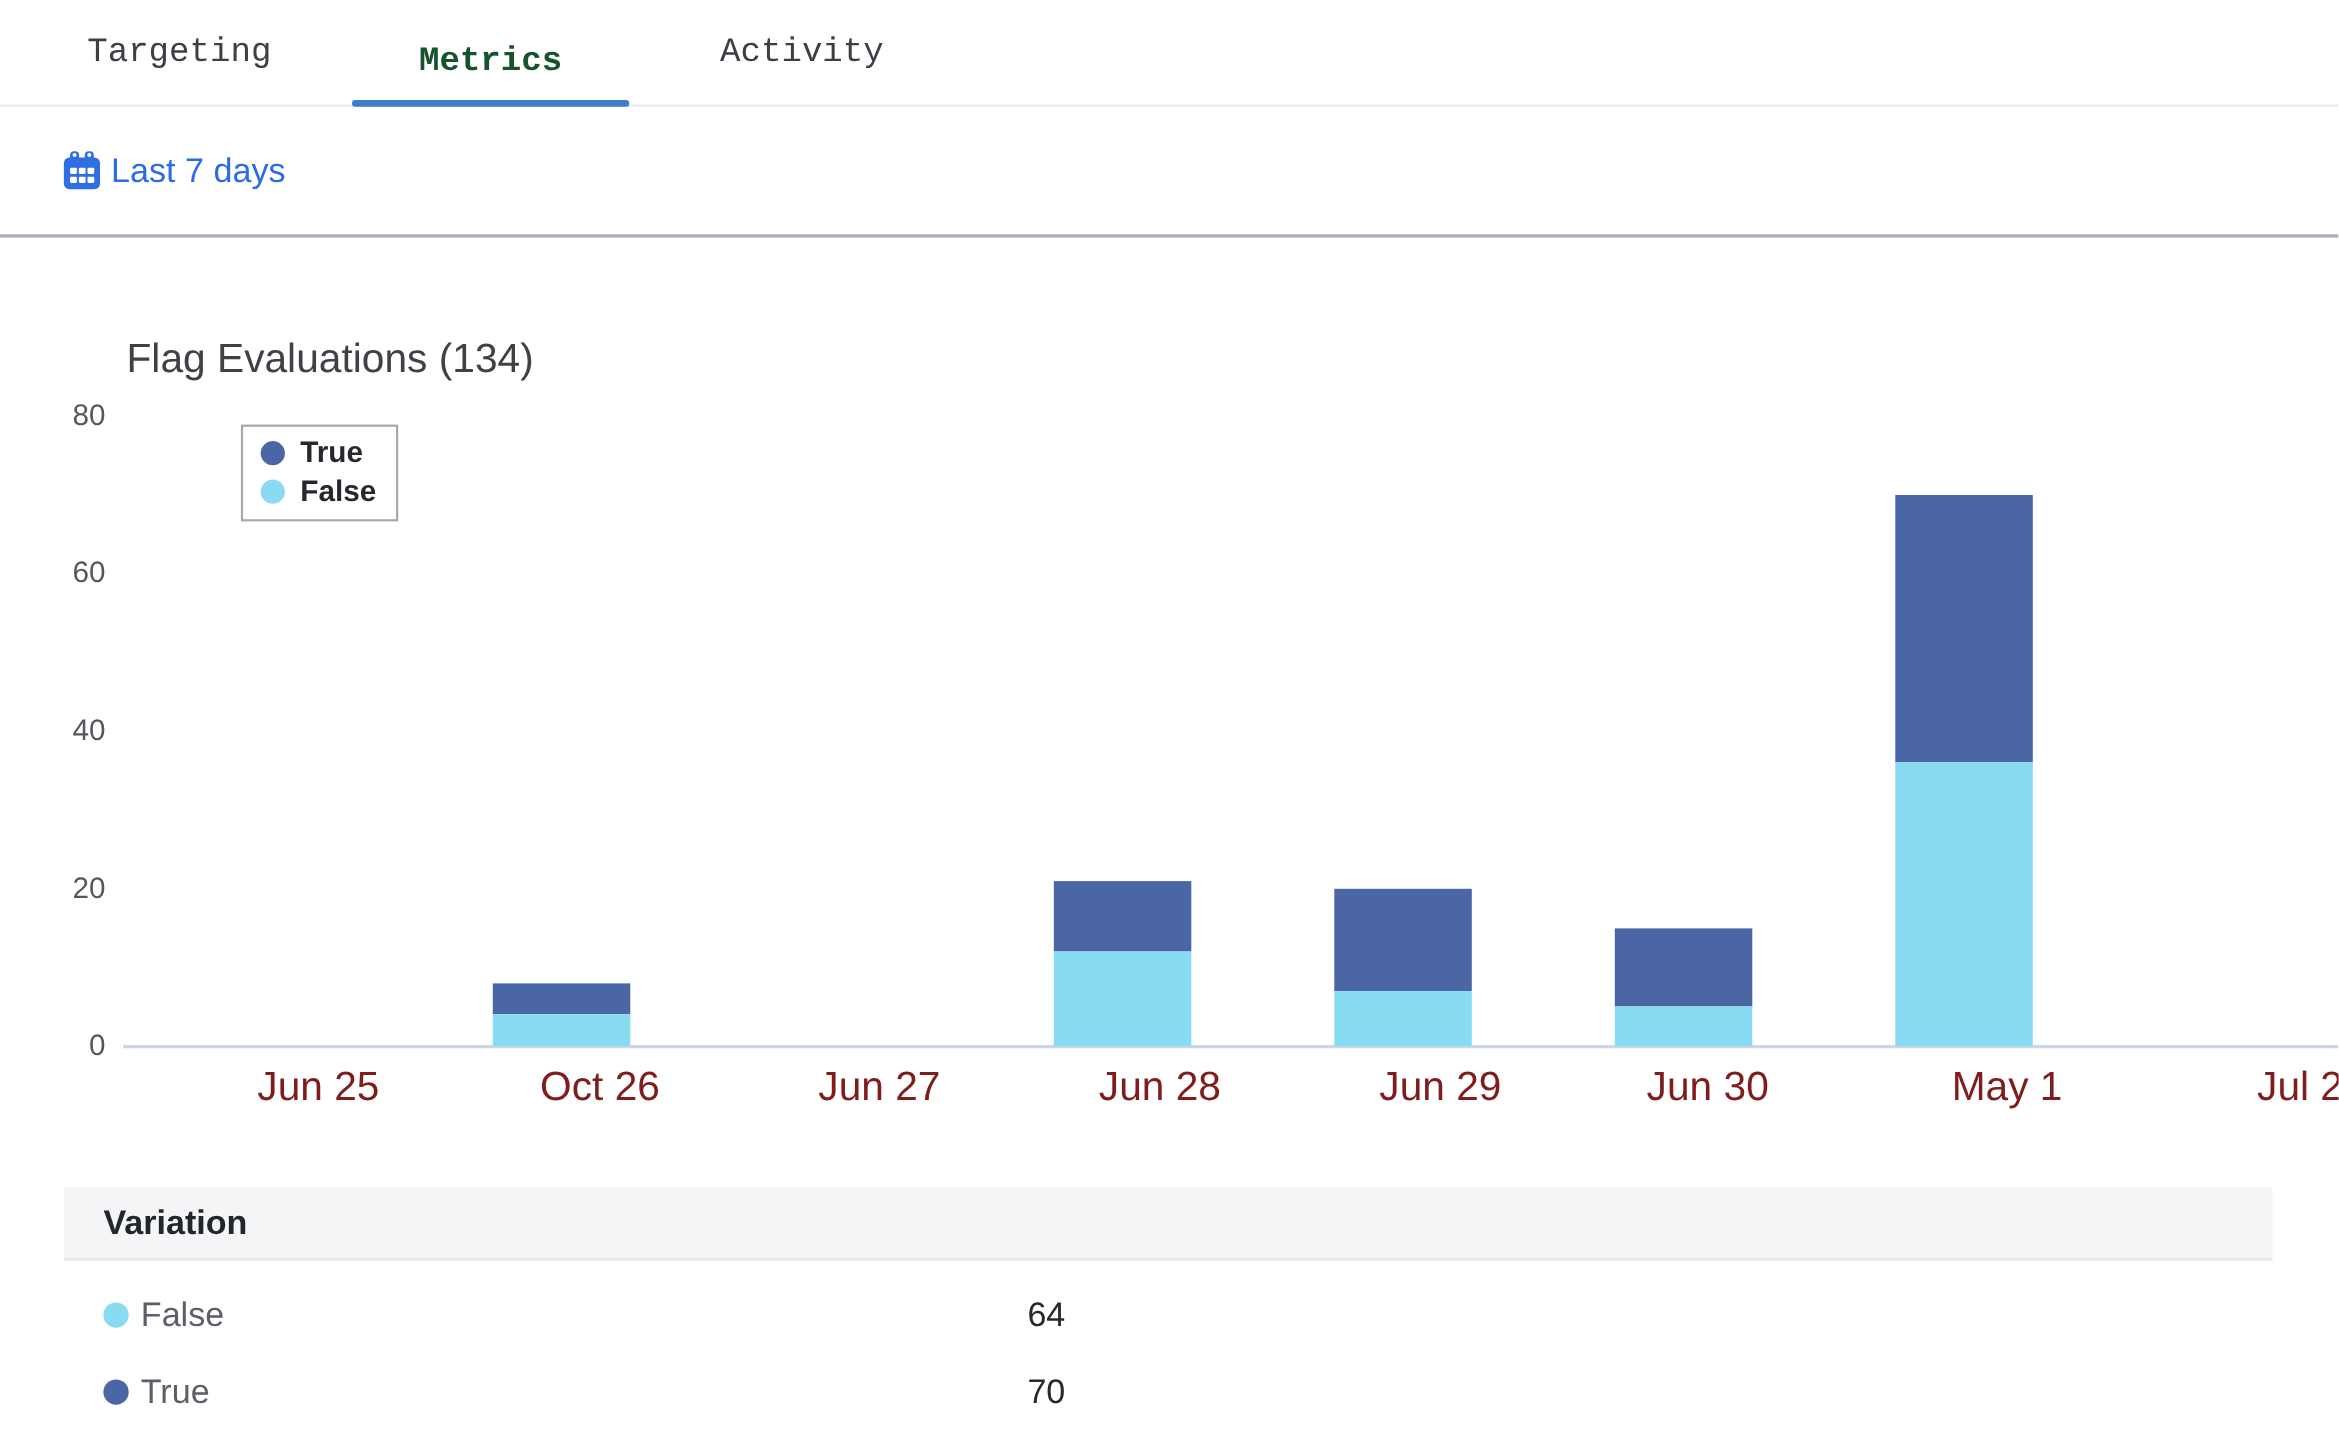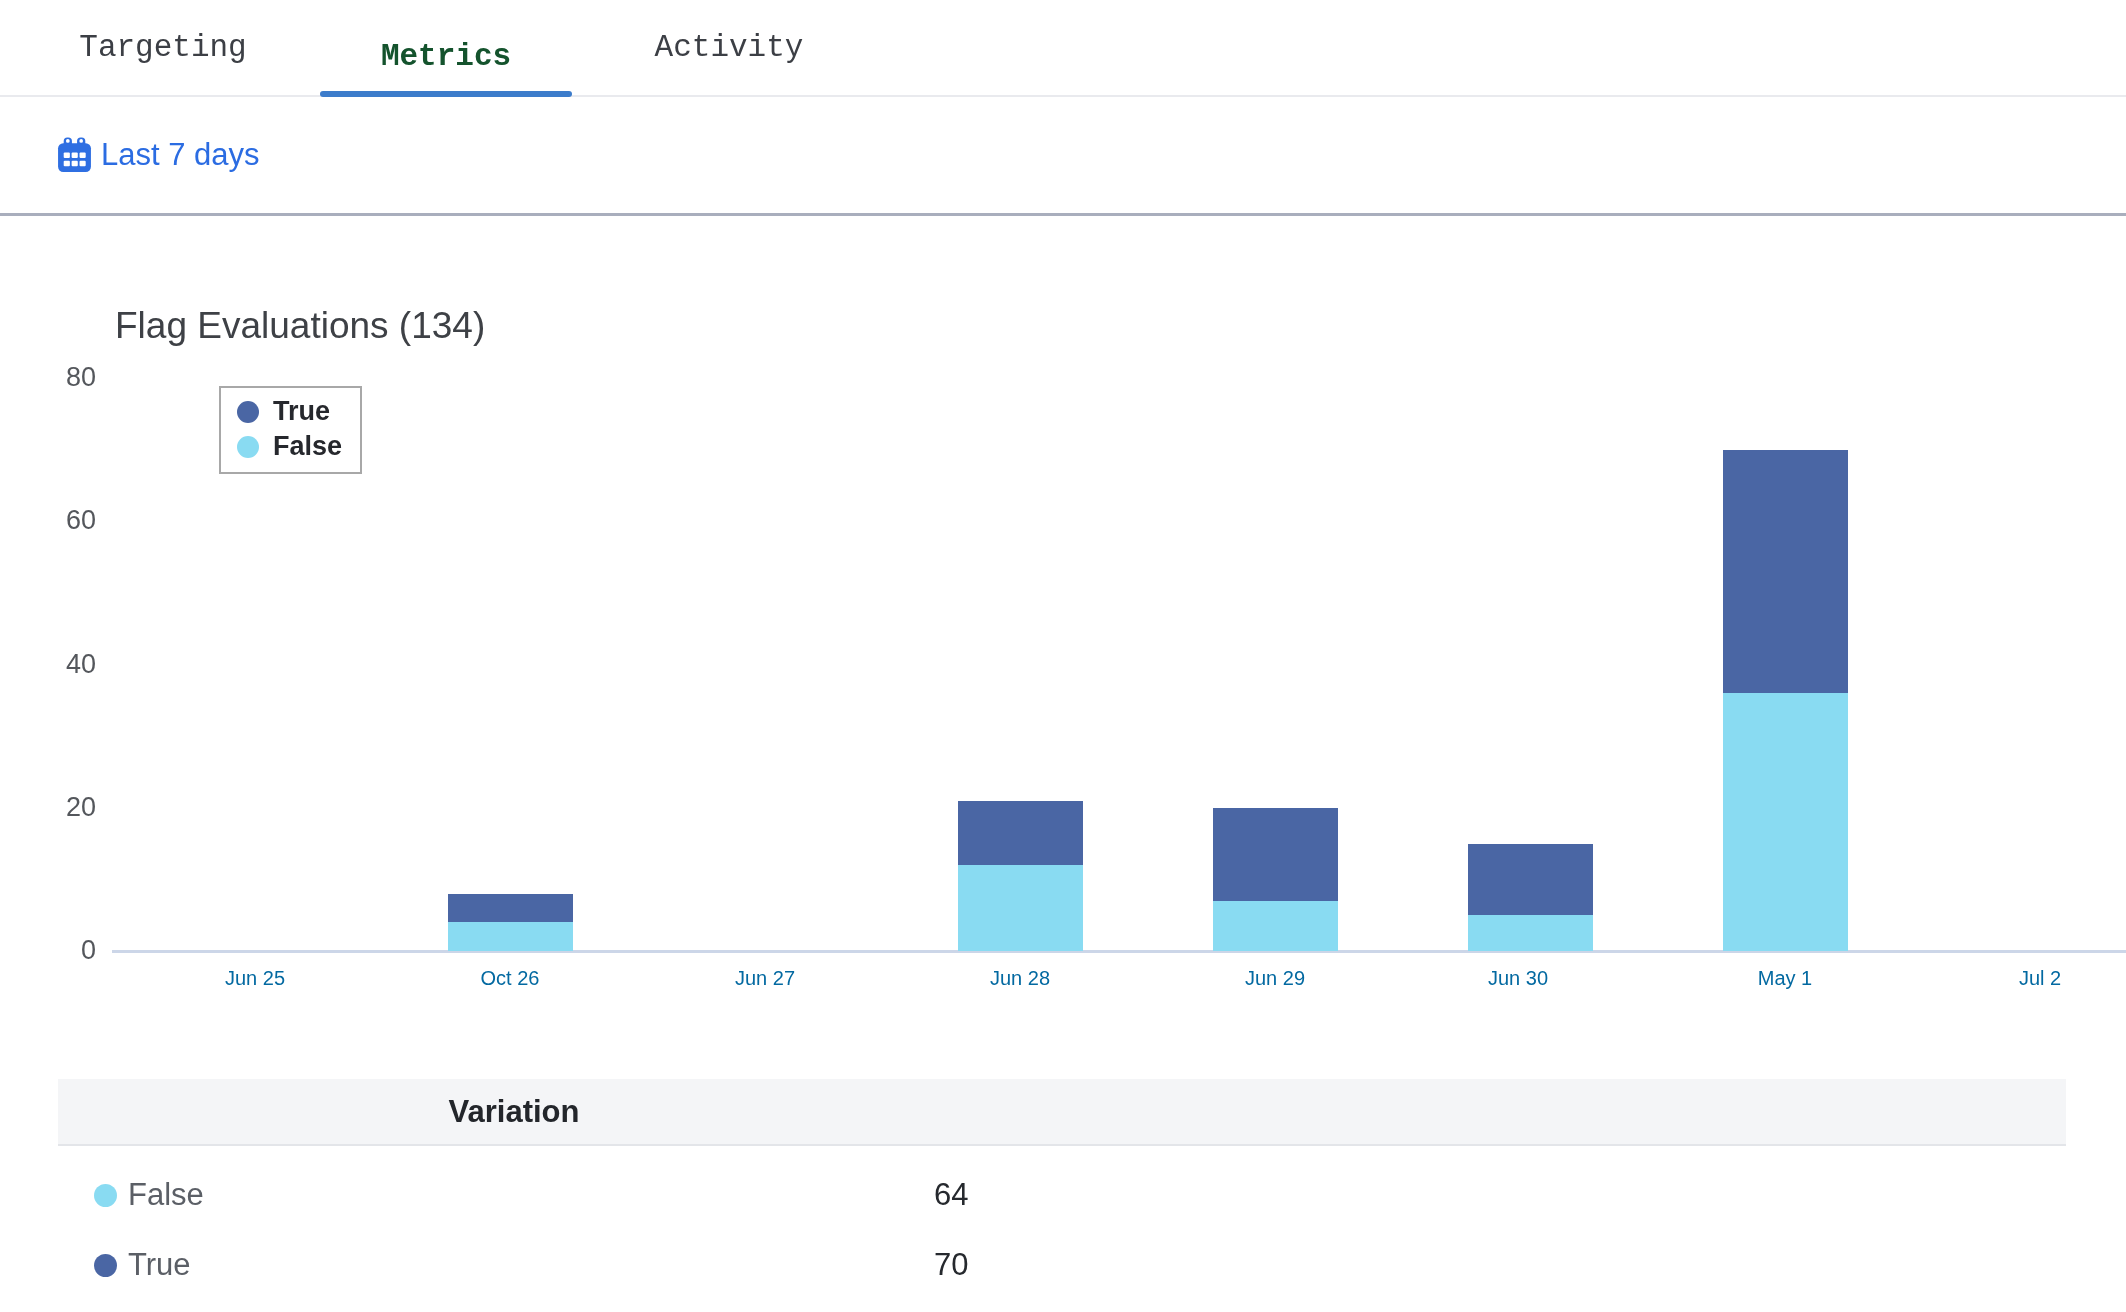--- a/index.html
+++ b/index.html
@@ -28,30 +28,30 @@
   .legend { position:absolute; left:219px; top:167px; border:2px solid #a8a8a8; background:#fff;
             padding:8px 18px 10px 16px; display:flex; flex-direction:column; gap:4px; }
   .legend-entry { display:flex; align-items:center; gap:14px; }
   .legend-dot { width:22px; height:22px; border-radius:50%; flex:0 0 auto; }
   .legend-label { font-size:27px; font-weight:bold; color:#26282d; }
   .ytick-label { position:absolute; width:60px; text-align:right; left:36px; height:30px;
                  font-size:27px; color:#54575c; line-height:30px; }
   .axis-line { position:absolute; left:112px; right:0; top:731px; height:3px; background:#ccd6e8; }
   .bar { position:absolute; width:125px; bottom:132px; display:flex; flex-direction:column; }
   .bar-seg { width:100%; }
-  .xtick-label { position:absolute; top:748px; width:180px; text-align:center;
-                 font-size:20px; color:#0369a1; }
+  .xtick-label { position:absolute; top:748px; width:180px; text-align:right;
+                 font-size:37px; color:#7f1d1d; }
 
   
   .eval-table { position:absolute; top:1079px; left:58px; width:2008px; }
   .eval-table-header { height:67px; background:#f4f5f7; border-bottom:2px solid #e3e5e9;
                        display:flex; align-items:center; }
   .col-variation { padding-left:36px; width:876px; flex:0 0 auto; }
   .col-total { flex:1; }
-  .eval-table-header .hdr { font-size:31px; font-weight:bold; color:#23262b;text-align:center; }
+  .eval-table-header .hdr { font-size:31px; font-weight:bold; color:#23262b; }
   .eval-row { height:70px; display:flex; align-items:center; }
   .eval-row:first-of-type { margin-top:14px; }
   .row-variation { padding-left:36px; width:876px; flex:0 0 auto; display:flex; align-items:center; gap:11px; }
   .row-dot { width:23px; height:23px; border-radius:50%; flex:0 0 auto; }
   .row-label { font-size:31px; color:#5b5f66; }
   .row-value { font-size:31px; color:#26292e; }
 </style>
 </head>
 <body>
 

